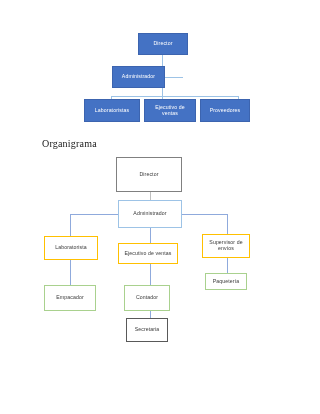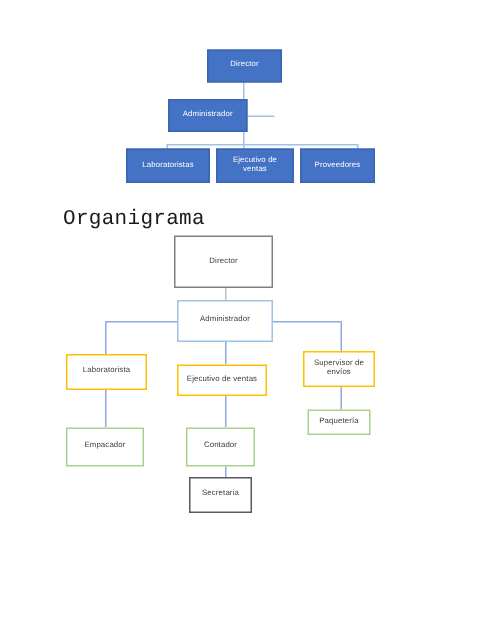--- a/index.html
+++ b/index.html
@@ -66,22 +66,22 @@
   .line.h { height: 1px; }
   .line.blue1 { background: #8FAADC; }
   .line.blue2 { background: #9DC3E6; }
   .line.grayln { background: #BFBFBF; }
 
   
   #organigrama-title {
     position: absolute;
     left: 42px;
     top: 138px;
-    font-family: Liberation Mono, monospace;
-    font-size: 14px;
+    font-family: Liberation Serif, serif;
+    font-size: 10px;
     color: #1a1a1a;
     letter-spacing: 0.2px;
   }
 </style>
 </head>
 <body>
 
 <div id="page">
 
   <div>

